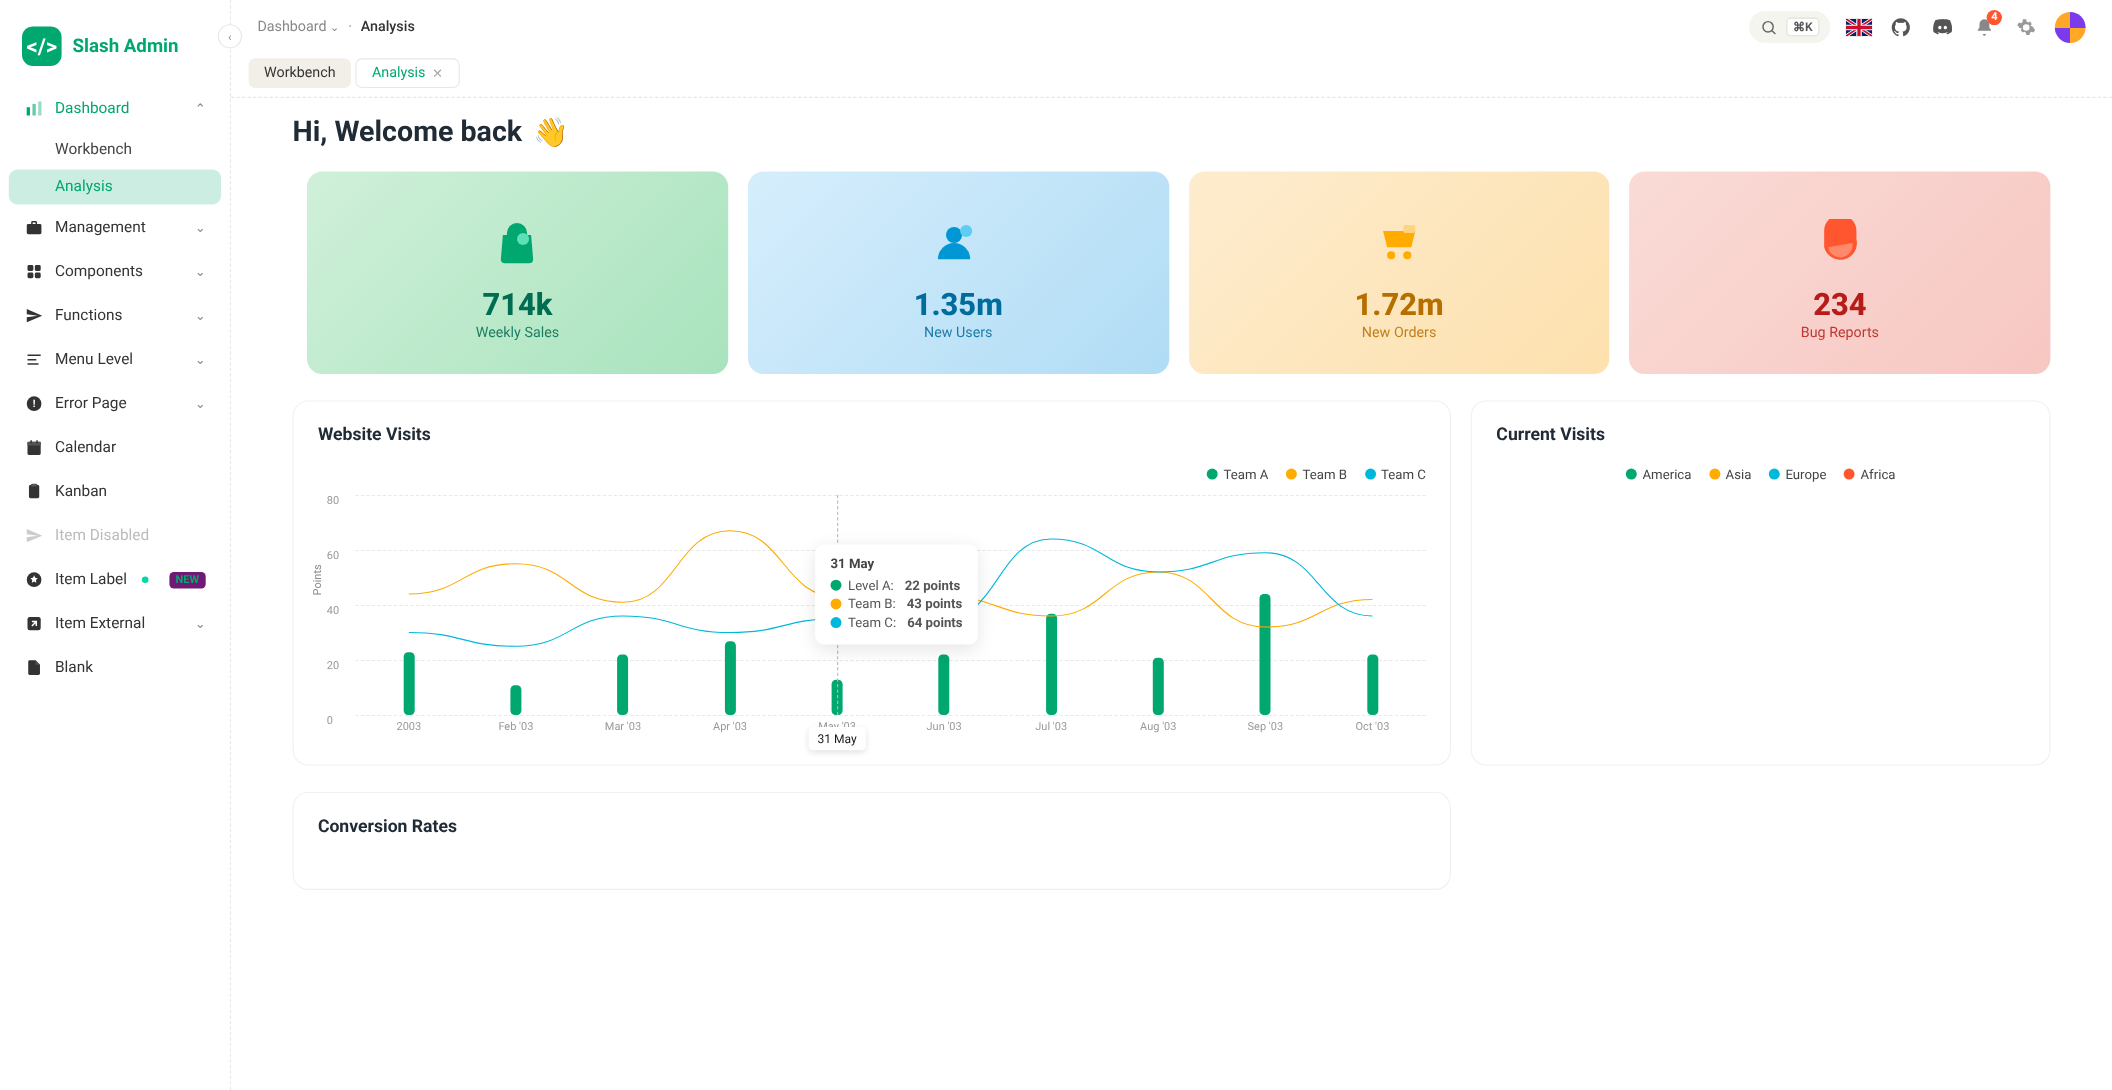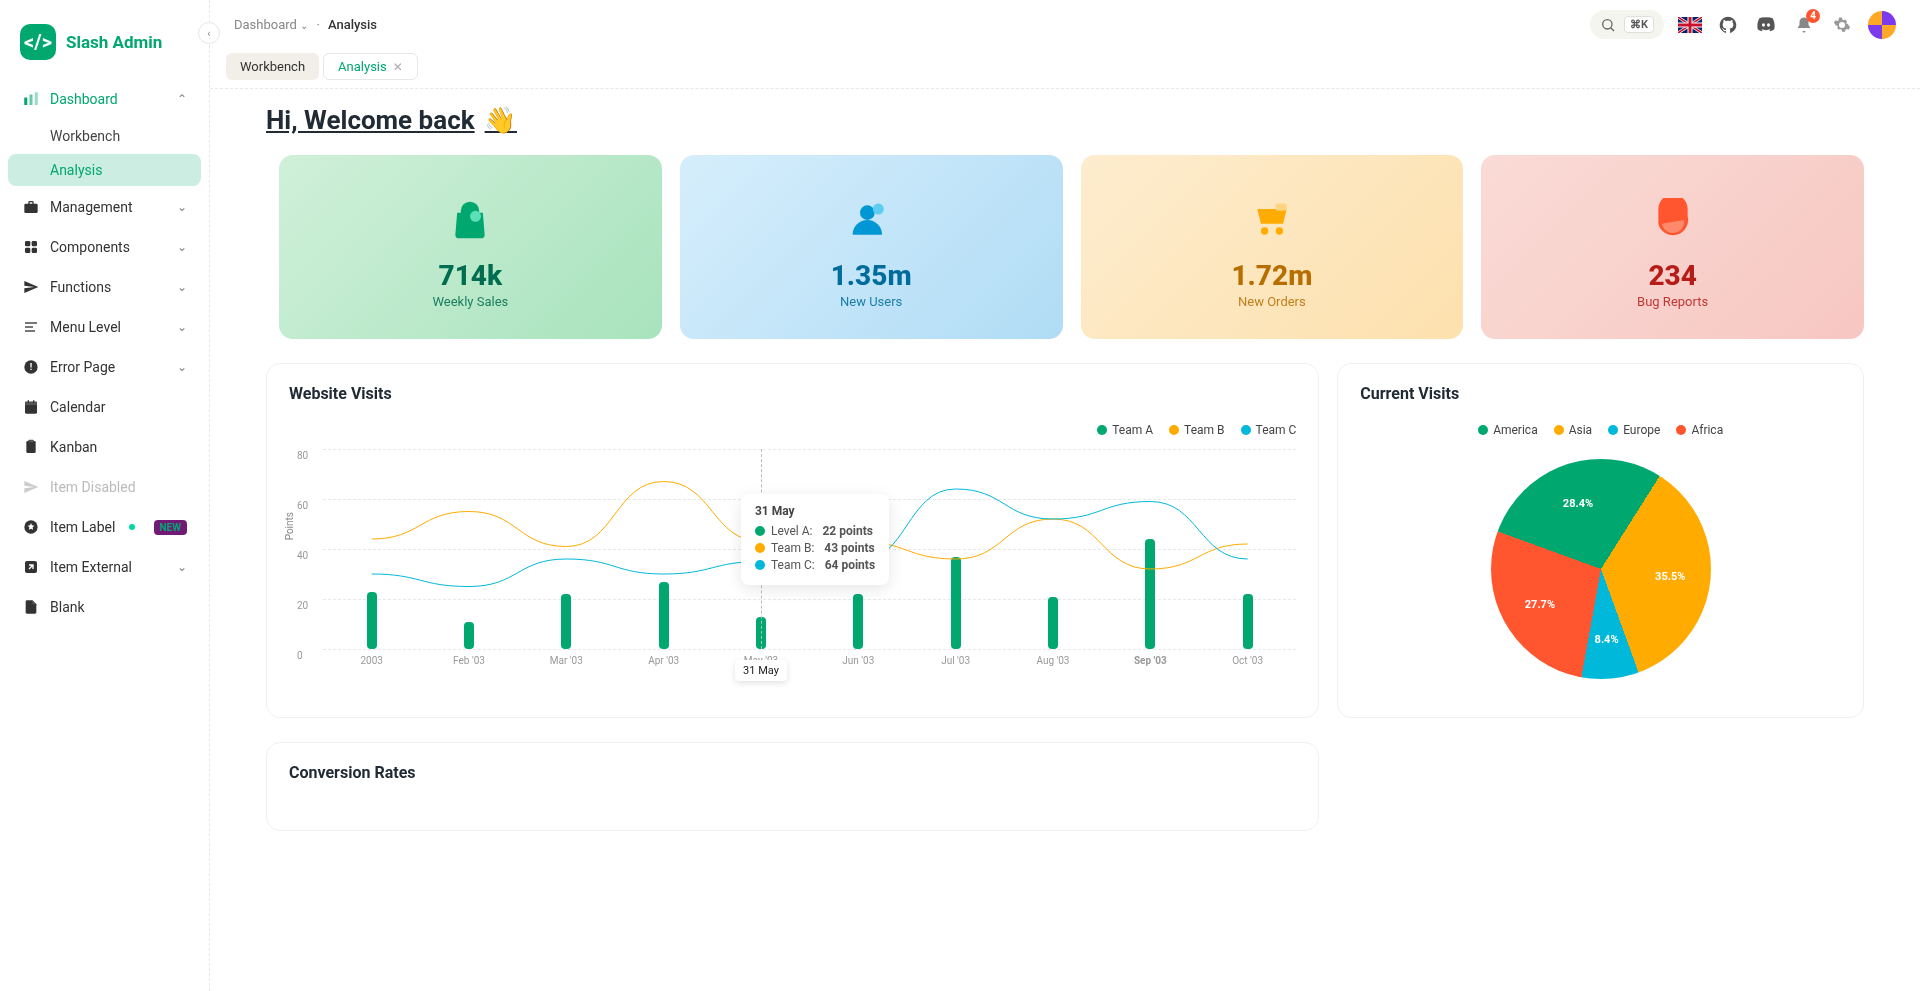--- a/index.html
+++ b/index.html
@@ -33,21 +33,21 @@
 .search-btn { background: #f5f5ef; border-radius: 18px; padding: 6px 10px; display: flex; align-items: center; gap: 8px; cursor: pointer; }
 .kbd { background: #fff; border: 1px solid #e0e0d8; border-radius: 4px; padding: 1px 5px; font-size: 11px; font-weight: 600; color: #555; }
 .icon-btn { width: 24px; height: 24px; display: flex; align-items: center; justify-content: center; cursor: pointer; font-size: 18px; color: #555; position: relative; }
 .badge-count { position: absolute; top: -4px; right: -4px; background: #ff5630; color: #fff; font-size: 10px; font-weight: 700; border-radius: 8px; padding: 0 4px; min-width: 14px; text-align: center; line-height: 14px; }
 .avatar { width: 28px; height: 28px; border-radius: 50%; background: repeating-conic-gradient(#7c3aed 0 90deg, #ffa726 90deg 180deg); }
 .tabs { display: flex; gap: 4px; padding: 4px 16px 8px; }
 .tab { padding: 5px 14px; border-radius: 6px; font-size: 13px; background: #f2efe9; color: #333; cursor: pointer; display: flex; align-items: center; gap: 6px; }
 .tab.active { background: #fff; color: #00a76f; border: 1px solid #e5e7eb; }
 .tab-close { font-size: 12px; color: #aaa; cursor: pointer; }
 .content { padding: 16px 56px 40px; border-top: 1px dashed #e5e7eb;}
-.welcome { font-size: 26px; font-weight: 700; margin-bottom: 20px; display: flex; align-items: flex-start; gap: 10px; color: #212b36; text-decoration: underline; }
+.welcome { font-size: 26px; font-weight: 700; margin-bottom: 20px; display: flex; align-items: flex-start; gap: 10px; color: #212b36; }
 
 .stats { display: grid; grid-template-columns: repeat(4, 1fr); gap: 18px; margin-bottom: 24px; margin-left: 13px; }
 .stat-card { border-radius: 14px; padding: 40px 20px 30px; text-align: center; }
 .stat-card.green { background: linear-gradient(135deg, #d0f0d9, #a8e3bd); color: #006c50; }
 .stat-card.blue { background: linear-gradient(135deg, #d6eefc, #b0dcf5); color: #006c9c; }
 .stat-card.yellow { background: linear-gradient(135deg, #fdecce, #fde1ae); color: #b76e00; }
 .stat-card.red { background: linear-gradient(135deg, #fadbd6, #f7c7c2); color: #b71d18; }
 .stat-icon { width: 50px; height: 50px; margin: 0 auto 14px; border-radius: 50%; display: flex; align-items: center; justify-content: center; font-size: 28px; }
 .stat-value { font-size: 28px; font-weight: 800; }
 .stat-label { font-size: 13px; opacity: 0.85; margin-top: 2px; }
@@ -416,21 +416,21 @@
                 </div>
             <div class="xticks" id="wv-xticks">
                   <span style="flex: 1 1 0%; text-align: center;">2003</span>
                   <span style="flex: 1 1 0%; text-align: center;">Feb '03</span>
                   <span style="flex: 1 1 0%; text-align: center;">Mar '03</span>
                   <span style="flex: 1 1 0%; text-align: center;">Apr '03</span>
                   <span style="flex: 1 1 0%; text-align: center;">May '03</span>
                   <span style="flex: 1 1 0%; text-align: center;">Jun '03</span>
                   <span style="flex: 1 1 0%; text-align: center;">Jul '03</span>
                   <span style="flex: 1 1 0%; text-align: center;">Aug '03</span>
-                  <span style="flex: 1 1 0%; text-align: center; font-weight: bold;">Sep '03</span>
+                  <span style="flex: 1 1 0%; text-align: center;">Sep '03</span>
                   <span style="flex: 1 1 0%; text-align: center;">Oct '03</span>
                 </div>
             </div>
           </div>
         </div>
 
         <div class="card">
           <div class="card-header">Current Visits</div>
           <div class="card-body">
             <div class="legend center">
@@ -444,28 +444,20 @@
                 </div>
               <div class="legend-item">
                   <span class="legend-dot" style="background:#00b8d9"></span>
                   <span>Europe</span>
                 </div>
               <div class="legend-item">
                   <span class="legend-dot" style="background:#ff5630"></span>
                   <span>Africa</span>
                 </div>
             </div>
-            <div class="pie-wrap">
-              <div class="pie" id="pie" style="background: conic-gradient(from -70deg, rgb(0, 167, 111) 0%, rgb(0, 167, 111) 28.4%, rgb(255, 171, 0) 28.4%, rgb(255, 171, 0) 63.9%, rgb(0, 184, 217) 63.9%, rgb(0, 184, 217) 72.3%, rgb(255, 86, 48) 72.3%, rgb(255, 86, 48) 100%);">
-                  <div class="pie-label" style="left: 87.3489px; top: 43.7661px;">28.4%</div>
-                  <div class="pie-label" style="left: 179.598px; top: 117.487px;">35.5%</div>
-                  <div class="pie-label" style="left: 115.906px; top: 179.75px;">8.4%</div>
-                  <div class="pie-label" style="left: 49.2929px; top: 144.852px;">27.7%</div>
-                </div>
-            </div>
           </div>
         </div>
       </div>
 
       <div class="section-row">
         <div class="card">
           <div class="card-header">Conversion Rates</div>
           <div class="card-body" style="height:24px"></div>
         </div>
       </div>

